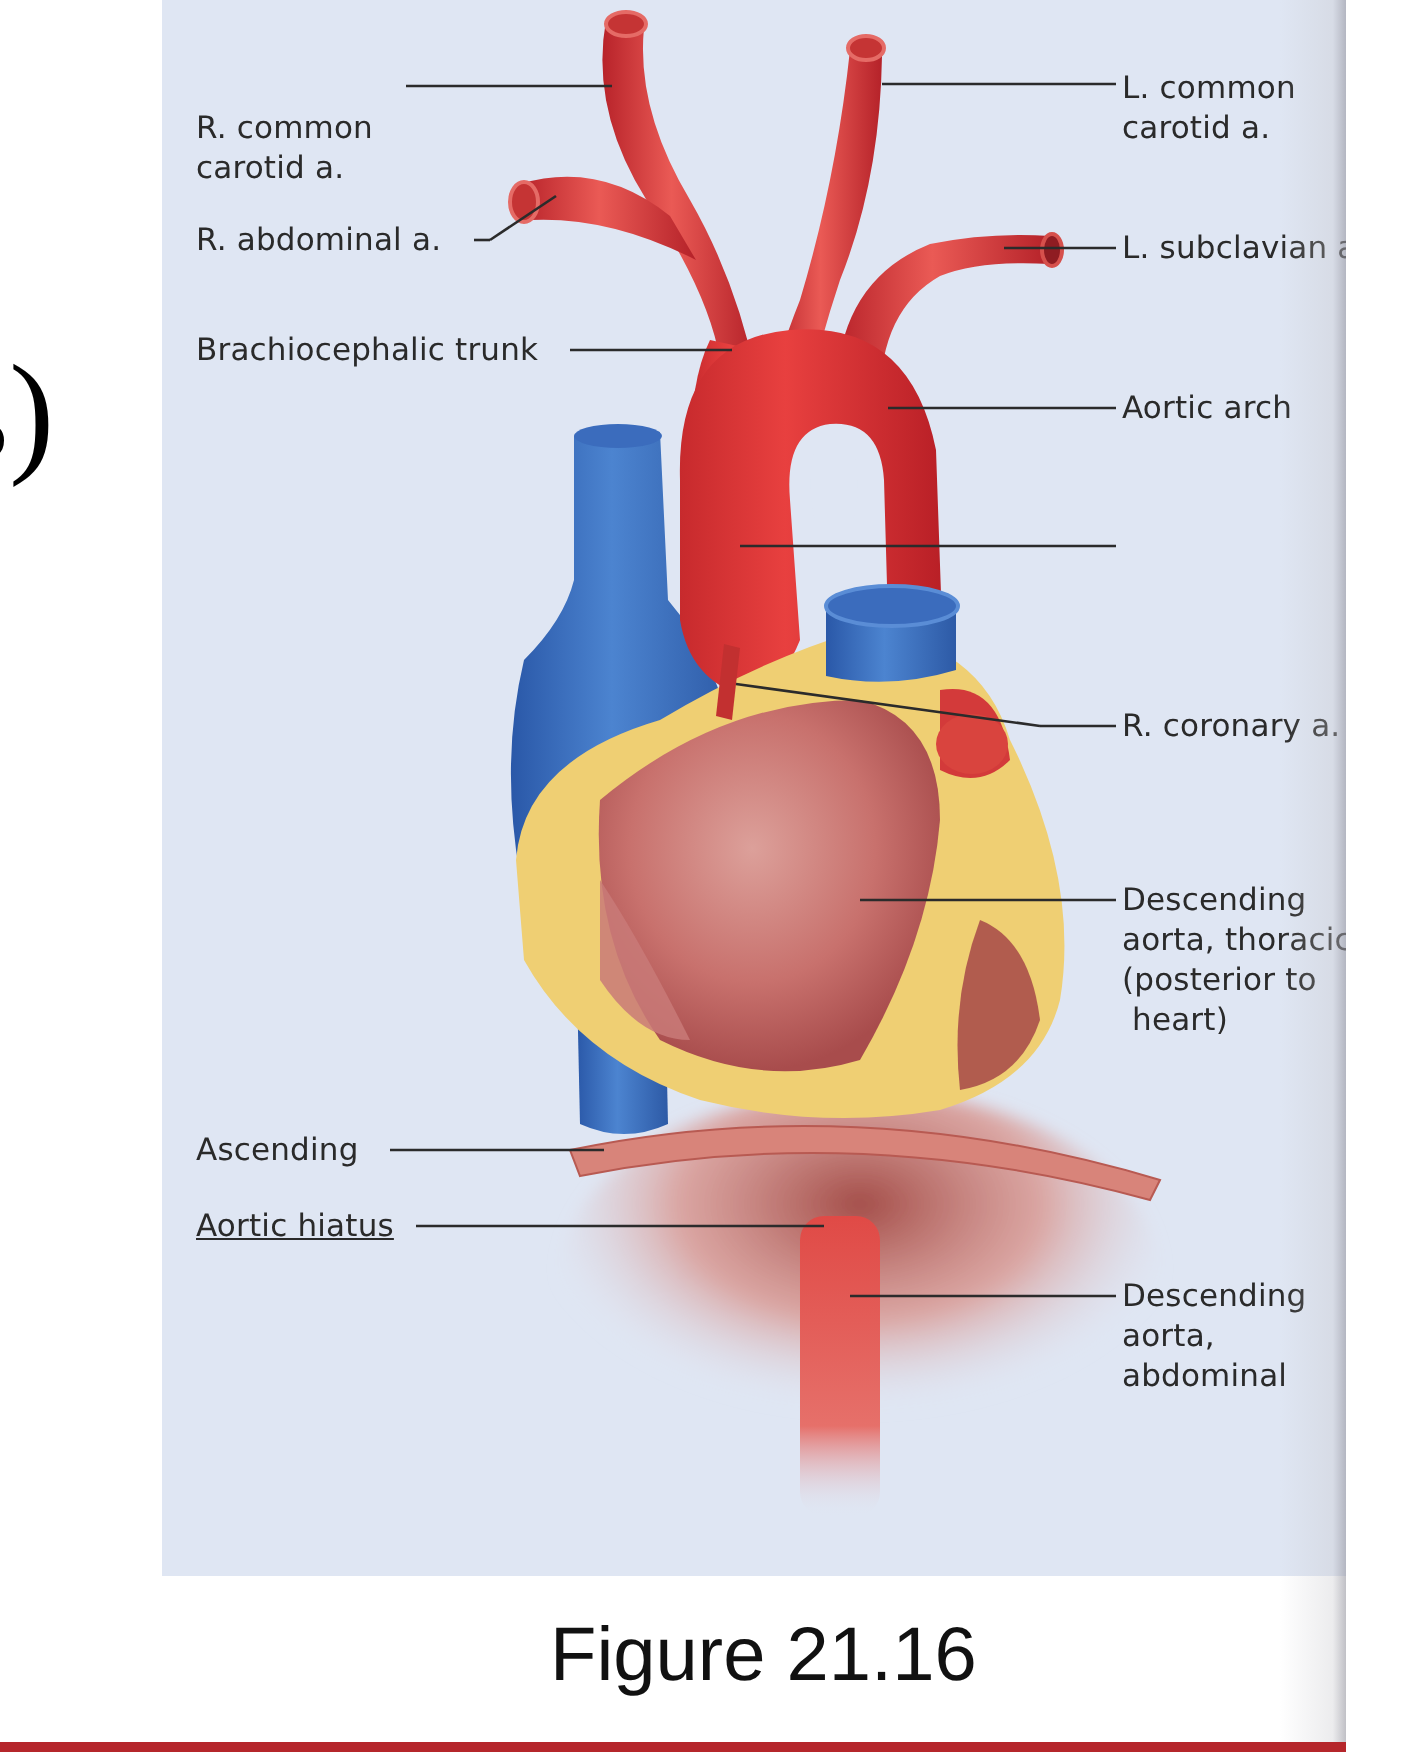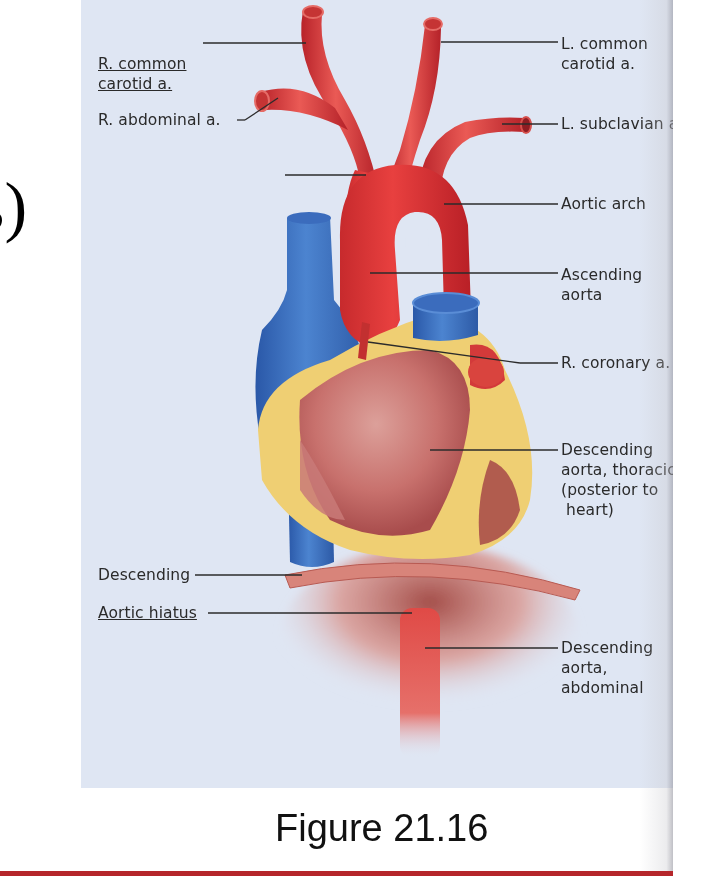--- a/index.html
+++ b/index.html
@@ -109,34 +109,33 @@
         <line x1="370" y1="273" x2="558" y2="273"></line>
         <line x1="368" y1="342" x2="520" y2="363"></line>
           <line x1="520" y1="363" x2="558" y2="363"></line>
         <line x1="430" y1="450" x2="558" y2="450"></line>
         <line x1="195" y1="575" x2="302" y2="575"></line>
         <line x1="208" y1="613" x2="412" y2="613"></line>
         <line x1="425" y1="648" x2="558" y2="648"></line>
       </g>
     </svg>
 
-    <div class="lbl" style="left: 17px; top: 34px; white-space: pre-line; text-decoration: underline;">
+    <div class="lbl" style="left: 17px; top: 34px; white-space: pre-line;">
       <span style="white-space:pre-line;">R. common
 carotid a.</span>
     </div>
     <div class="lbl" style="left:17px;top:110px;">R. abdominal a.</div>
-    <div class="lbl" style="left:17px;top:565px;">Descending</div>
+    <div class="lbl" style="left:17px;top:165px;">Brachiocephalic trunk</div>
+    <div class="lbl" style="left:17px;top:565px;">Ascending</div>
     <div class="lbl" style="left:17px;top:603px;text-decoration:underline;">Aortic hiatus</div>
 
     <div class="lbl" style="left:480px;top:34px;white-space:pre-line;">L. common
 carotid a.</div>
     <div class="lbl" style="left:480px;top:114px;">L. subclavian a.</div>
     <div class="lbl" style="left:480px;top:194px;">Aortic arch</div>
-    <div class="lbl" style="left:480px;top:265px;white-space:pre-line;">Ascending
-aorta</div>
     <div class="lbl" style="left:480px;top:353px;">R. coronary a.</div>
     <div class="lbl" style="left:480px;top:440px;white-space:pre;">Descending
 aorta, thoracic
 (posterior to
  heart)</div>
     <div class="lbl" style="left:480px;top:638px;white-space:pre-line;">Descending
 aorta,
 abdominal</div>
   </div>
 

